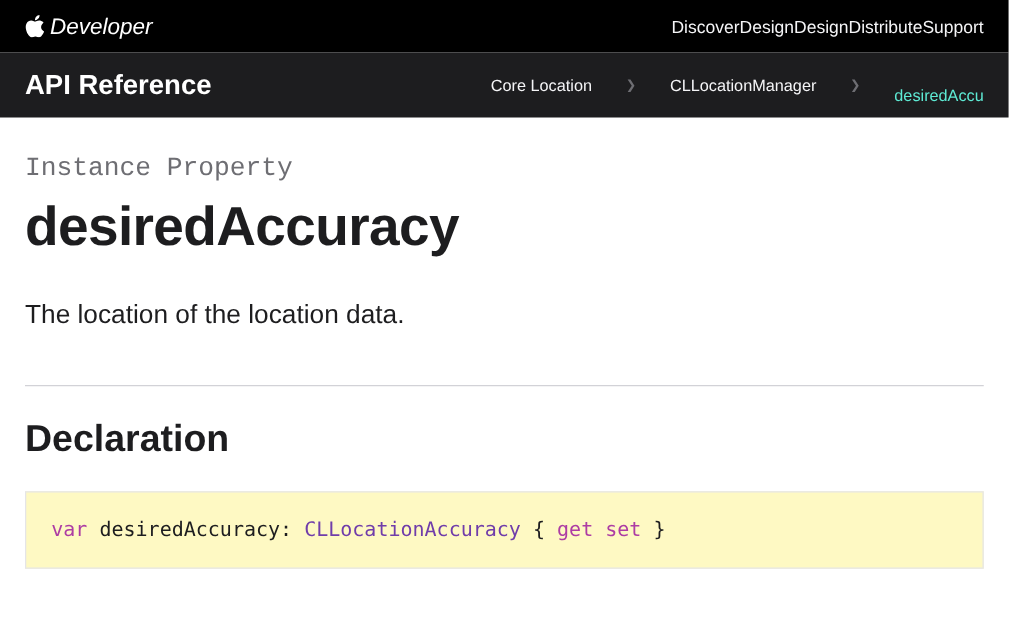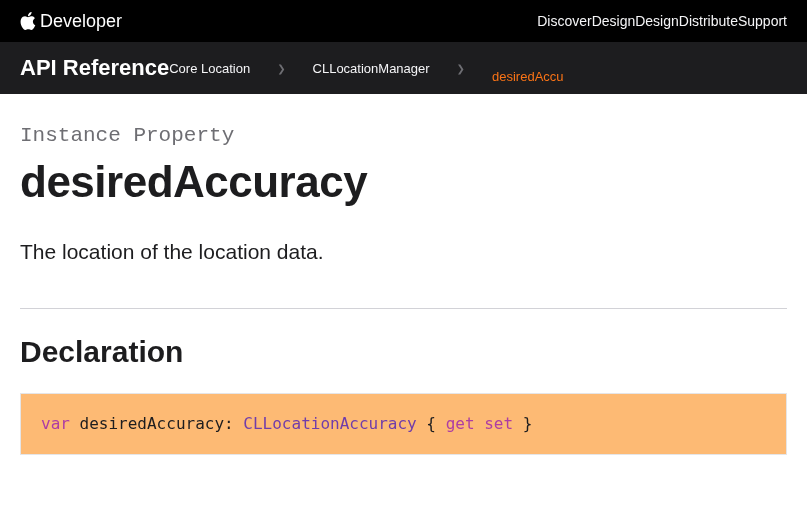--- a/index.html
+++ b/index.html
@@ -21,20 +21,21 @@
       padding: 0 20px;
     }
     .logo {
       display: flex;
       align-items: center;
       color: #fff;
       font-size: 18px;
       font-weight: 400;
       gap: 4px;
       margin-right: 60px;
+      font-style: italic;
     }
     .apple-icon {
       width: 16px;
       height: 18px;
       fill: #fff;
     }
     .topnav-links {
       display: flex;
       flex: 1;
       justify-content: flex-end;
@@ -44,40 +45,41 @@
       color: #f5f5f7;
       font-size: 14px;
       text-decoration: none;
       cursor: pointer;
     }
     .subnav {
       background: #1d1d1f;
       height: 52px;
       display: flex;
       align-items: center;
+      justify-content: space-between;
       padding: 0 20px;
     }
     .subnav-title {
       color: #fff;
       font-size: 22px;
       font-weight: 600;
     }
     .breadcrumb {
       display: flex;
       align-items: center;
       gap: 27px;
       font-size: 13px;
       color: #a1a1a6;
     }
     .breadcrumb-item {
       color: #f5f5f7;
       cursor: pointer;
     }
     .breadcrumb-item.current {
-      color: #f97316;
+      color: #5eead4;
       cursor: default;
       margin-top: 16px;
     }
     .breadcrumb-sep {
       color: #6e6e73;
       font-size: 10px;
     }
     .content {
       padding: 30px 20px 40px 20px;
     }
@@ -104,21 +106,21 @@
       border: none;
       border-top: 1px solid #d2d2d7;
       margin: 42px 0 26px 0;
     }
     .section-title {
       font-size: 30px;
       font-weight: 700;
       margin-bottom: 24px;
     }
     .codeblock {
-      background: #fdba74;
+      background: #fef9c3;
       border: 1px solid #e5e5e7;
       padding: 18px 20px;
       font-family: "SF Mono", Menlo, Monaco, Consolas, monospace;
       font-size: 16px;
       line-height: 1.5;
       white-space: pre;
       overflow-x: auto;
     }
     .tok-keyword { color: #ad3da4; }
     .tok-type { color: #703daa; }

